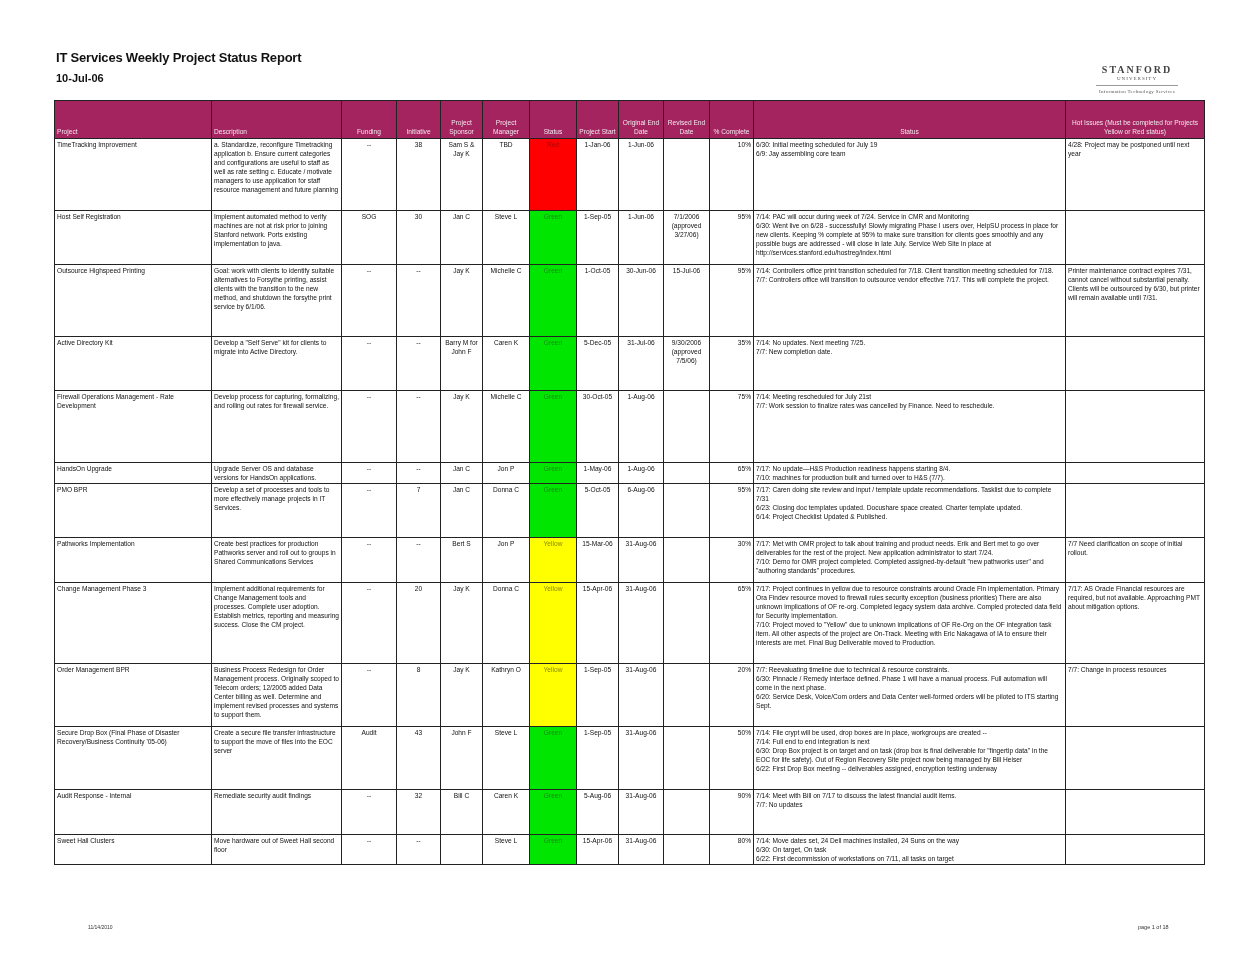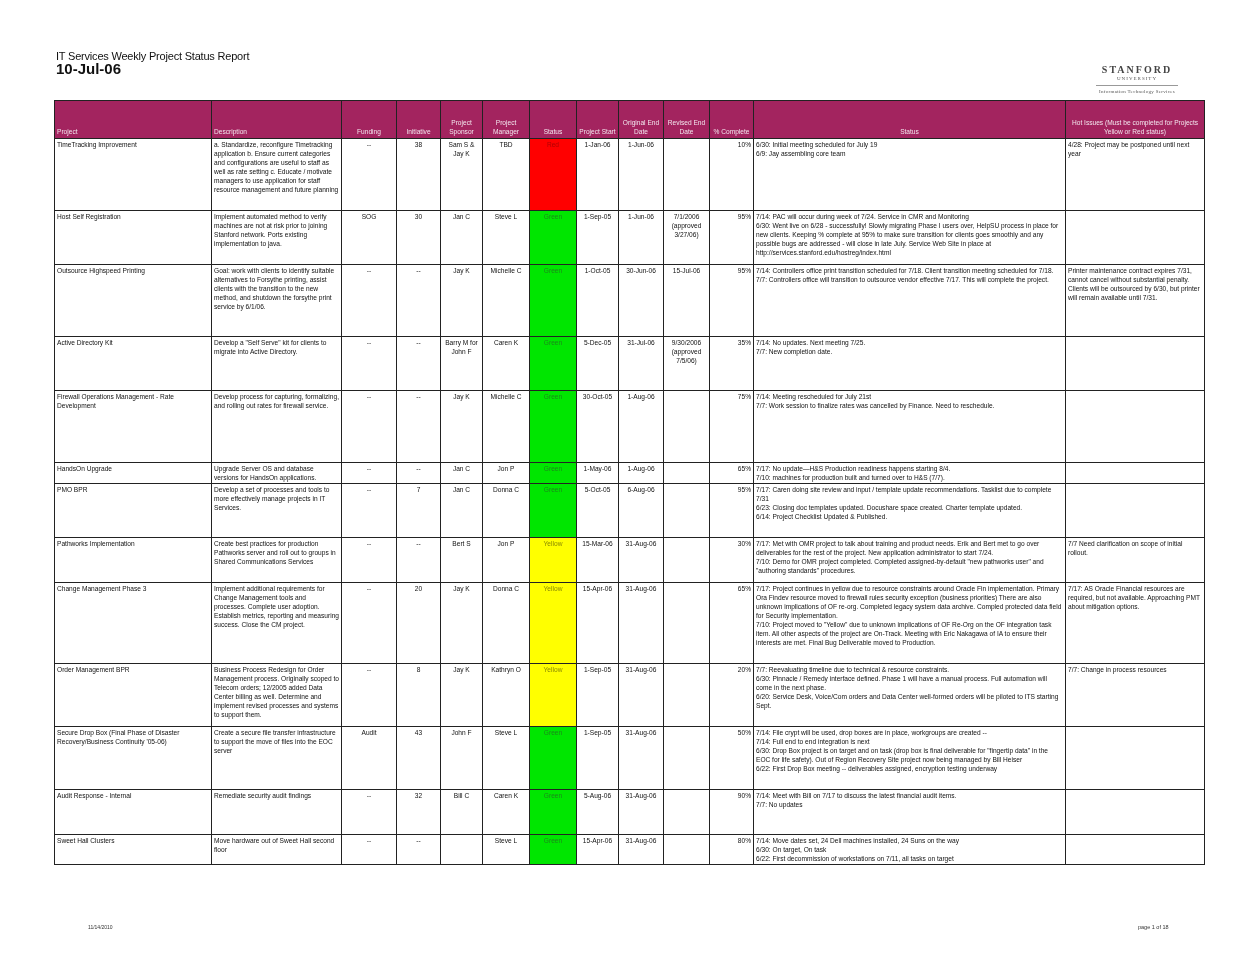--- a/index.html
+++ b/index.html
@@ -1,19 +1,19 @@
 <!DOCTYPE html>
 <html><head>
 <meta charset="utf-8">
 <style>
   html, body { margin: 0; padding: 0; background: #ffffff; }
   body { width: 1256px; height: 970px; position: relative; overflow: hidden;
          font-family: "Liberation Sans", sans-serif; color: #111; }
-  .title { position: absolute; left: 56px; top: 50px; font-size: 11px; font-weight: normal; letter-spacing: -0.2px; }
-  .date { position: absolute; left: 56px; top: 60px; font-size: 15px; font-weight: bold; }
+  .title { position: absolute; left: 56px; top: 50px; font-size: 13px; font-weight: bold; letter-spacing: -0.2px; }
+  .date { position: absolute; left: 56px; top: 72px; font-size: 11px; font-weight: bold; }
   .logo { position: absolute; left: 1082px; top: 52px; width: 110px; text-align: center; }
   .logo .name { font-family: "Liberation Serif", serif; font-size: 10px; letter-spacing: 2px; color: #444; font-weight: bold; margin-top: 12px; }
   .logo .sub { font-family: "Liberation Serif", serif; font-size: 5px; letter-spacing: 1px; color: #555; margin-top: 1px; }
   .logo .rule { height: 1px; background: #999; margin: 4px 14px 3px 14px; }
   .logo .dept { font-family: "Liberation Serif", serif; font-size: 5px; color: #555; letter-spacing: 0.3px; }
 
   table.report { position: absolute; left: 54px; top: 100px; border-collapse: collapse; table-layout: fixed;
                  width: 1150px; font-size: 6.6px; line-height: 9px; }
   table.report th, table.report td { border: 1.5px solid #222; vertical-align: top; padding: 1px 2px; overflow: hidden; }
   table.report th { background: #a3245f; color: #f3e6ee; font-weight: normal; vertical-align: bottom;

